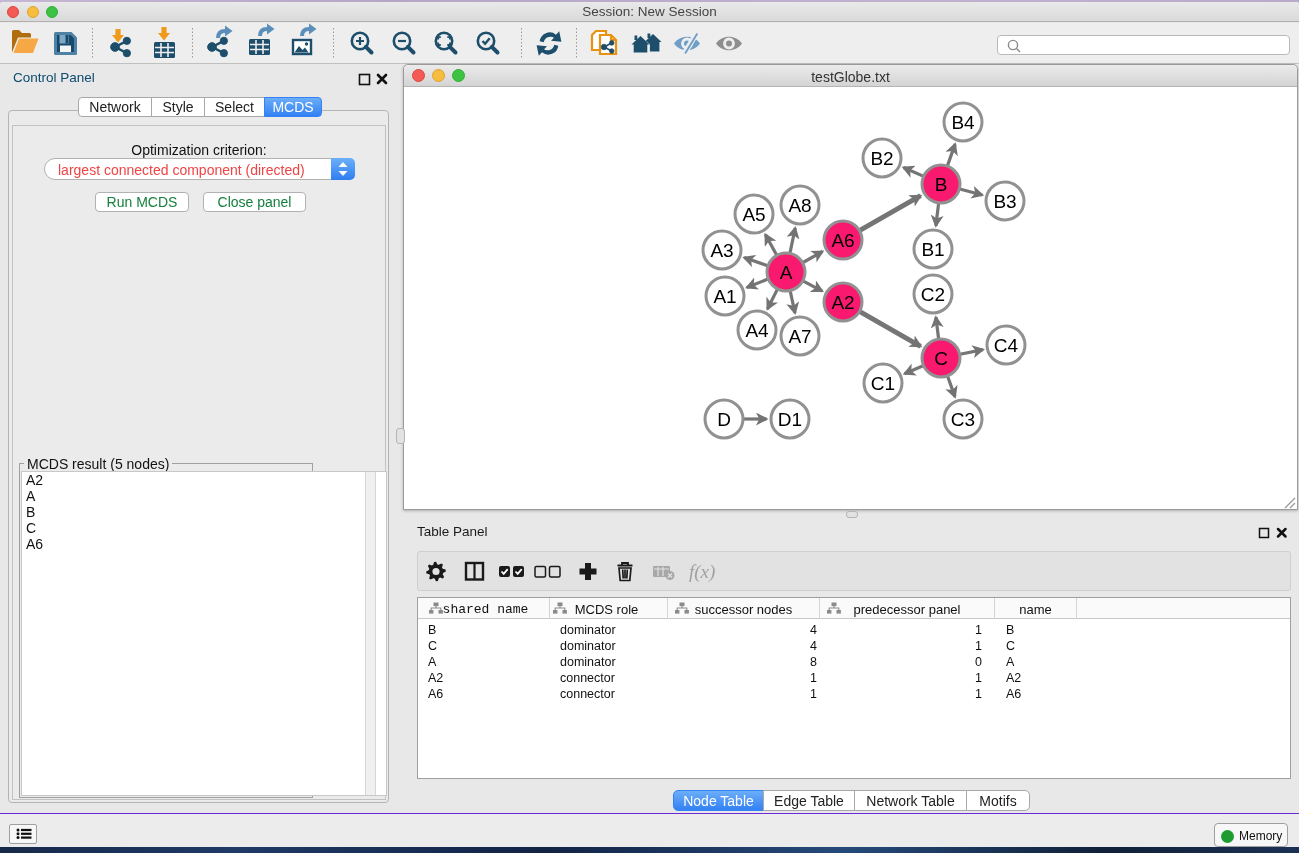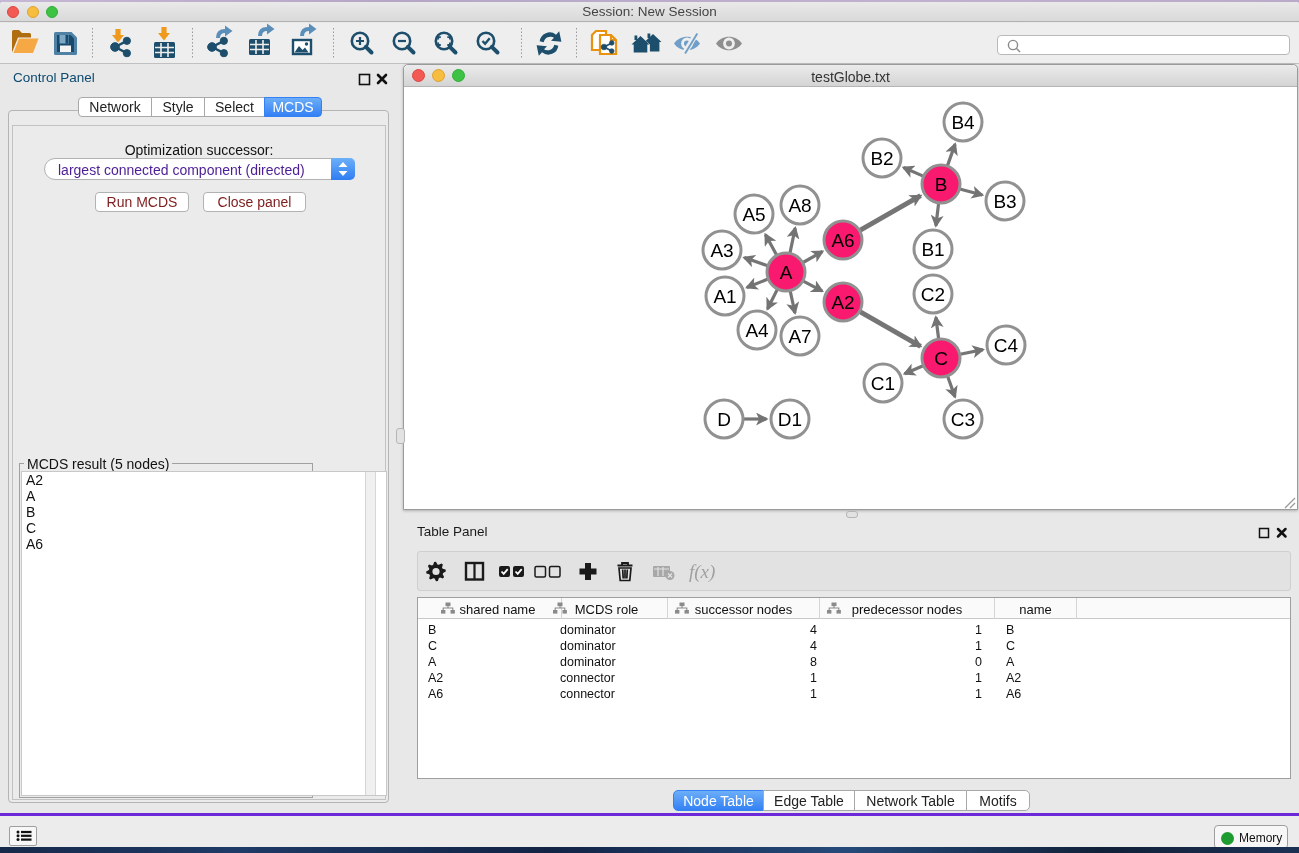--- a/index.html
+++ b/index.html
@@ -14,24 +14,24 @@
 
 
 #cp { position:absolute; left:0; top:64px; width:397px; height:749px; background:#e8e8e8; }
 #cp-title { position:absolute; left:13px; top:6px; font-size:13.5px; color:#0c4a6e; }
 #cp-tabs { position:absolute; left:78px; top:33px; height:20px; z-index:3; }
 .tab { position:absolute; top:0; height:20px; background:#fff; border:1px solid #a8a8a8; font-size:14px; color:#222; text-align:center; line-height:19px; }
 .tab.sel { background:linear-gradient(#6caef8,#3381f4); color:#fff; border-color:#3381f4; }
 #tabpane { position:absolute; left:8px; top:46px; width:381px; height:693px; border:1px solid #b4b4b4; border-radius:4px; background:#ebebeb; }
 #innerpane { position:absolute; left:3px; top:14px; width:374px; height:675px; border:1px solid #c2c2c2; background:#ebebeb; }
 #optlabel { position:absolute; left:0; width:100%; top:16px; text-align:center; font-size:14px; color:#111; }
-#dropdown { position:absolute; left:31px; top:32px; width:311px; height:22px; background:#fff; border:1px solid #b2b2b2; border-radius:11px; font-size:14px; color:#4c1d95; }
+#dropdown { position:absolute; left:31px; top:32px; width:311px; height:22px; background:#fff; border:1px solid #b2b2b2; border-radius:11px; font-size:14px; color:#ef4444; }
 #dropdown .txt { position:absolute; left:13px; top:3px; }
 #dropdown .step { position:absolute; right:-1px; top:-1px; width:24px; height:22px; border-radius:0 5px 5px 0; background:linear-gradient(#6cb0f9,#2f7df2); }
-.btn { position:absolute; height:20px; background:#fff; border:1px solid #b2b2b2; border-radius:4px; font-size:14px; color:#7f1d1d; text-align:center; line-height:18px; }
+.btn { position:absolute; height:20px; background:#fff; border:1px solid #b2b2b2; border-radius:4px; font-size:14px; color:#15803d; text-align:center; line-height:18px; }
 #groupbox { position:absolute; left:6px; top:337px; width:294px; height:335px; border:1px solid #a0a0a0; }
 #grouplabel { position:absolute; left:4px; top:-8px; background:#ebebeb; padding:0 3px; font-size:14px; color:#111; }
 #mcdslist { position:absolute; left:1px; top:7px; width:366px; height:325px; background:#fff; border:1px solid #c8c8c8; font-size:14px; color:#111; }
 #mcdslist .li { padding-left:4px; height:16px; line-height:16px; }
 #mcdssb { position:absolute; left:343px; top:0px; width:11px; height:323px; background:#f0f0f0; border-left:1px solid #d6d6d6; border-right:1px solid #d6d6d6; }
 
 
 #net { position:absolute; left:403px; top:64px; width:895px; height:446px; background:#fff; border:1px solid #9a9a9a; border-radius:5px 5px 0 0; box-shadow:0 1px 3px rgba(0,0,0,.25); }
 #net-tb { position:absolute; left:0; top:0; width:100%; height:22px; background:linear-gradient(#ebebeb,#d4d4d4); border-radius:5px 5px 0 0; border-bottom:1px solid #b4b4b4; }
 #net-tb .title { position:absolute; left:0; right:0; top:4px; text-align:center; font-size:14px; color:#333; }
@@ -45,21 +45,21 @@
 #tbl-hdr { position:absolute; left:0; top:0; width:100%; height:21px; background:#fafafa; border-bottom:1px solid #c9c9c9; font-size:13px; color:#111; }
 .hcol { position:absolute; top:0; height:21px; border-right:1px solid #d4d4d4; }
 .hcol span { position:absolute; left:0; right:0; top:4px; text-align:center; }
 .trow { position:absolute; left:0; width:100%; height:16px; font-size:12.5px; color:#111; }
 .trow span { position:absolute; top:1px; }
 #tp-tabs { position:absolute; top:272px; left:270px; height:21px; }
 .btab { position:absolute; top:0; height:21px; background:#fff; border:1px solid #a8a8a8; font-size:14px; color:#222; text-align:center; line-height:20px; }
 .btab.sel { background:linear-gradient(#6caef8,#3381f4); color:#fff; border-color:#3381f4; }
 
 
-#status { position:absolute; left:0; top:813px; width:1299px; height:34px; background:#ececec; border-top:3px solid #6d28d9; }
+#status { position:absolute; left:0; top:813px; width:1299px; height:34px; background:#ececec; border-top:1px solid #6d28d9; }
 #bottomstrip { position:absolute; left:0; top:847px; width:1299px; height:6px; background:linear-gradient(90deg,#16294a,#1e3a66 18%,#122345 42%,#254a7a 65%,#102038 85%,#1b3154); }
 #memband { position:absolute; right:11px; top:9px; width:74px; height:24px; background:#f7f7f7; border:1px solid #9f9f9f; border-radius:4px; font-size:11px; color:#111; }
 #listbtn { position:absolute; left:9px; top:10px; width:28px; height:20px; background:#f7f7f7; border:1px solid #9f9f9f; border-radius:2px; }
 </style>
 </head>
 <body>
 <div id="win">
   <div id="titlebar">
     <span class="tl" style="left:7px;background:#f25a53;border:1px solid #dd4641;"></span>
     <span class="tl" style="left:27px;background:#f6bd3e;border:1px solid #e0a22f;"></span>
@@ -196,21 +196,21 @@
         <path d="M20,2 l8,8 m0,-8 l-8,8" stroke="#111" stroke-width="2.6" stroke-linecap="round"></path>
       </svg>
     <div id="cp-tabs">
       <div class="tab" style="left:0;width:74px;border-radius:4px 0 0 4px;">Network</div>
       <div class="tab" style="left:73px;width:54px;">Style</div>
       <div class="tab" style="left:126px;width:61px;">Select</div>
       <div class="tab sel" style="left:186px;width:58px;border-radius:0 4px 4px 0;">MCDS</div>
     </div>
     <div id="tabpane">
       <div id="innerpane">
-        <div id="optlabel">Optimization successor:</div>
+        <div id="optlabel">Optimization criterion:</div>
         <div id="dropdown">
           <span class="txt">largest connected component (directed)</span>
           <span class="step">
               <svg width="24" height="22" style="position:absolute;left:0;top:0;">
                 <path d="M12,4 l4.5,5 h-9 z" fill="#fff"></path>
                 <path d="M12,18 l4.5,-5 h-9 z" fill="#fff"></path>
               </svg>
             </span>
         </div>
         <div class="btn" style="left:82px;top:66px;width:94px;">Run MCDS</div>
@@ -355,21 +355,21 @@
               <circle cx="252" cy="23.5" r="4.5" fill="#a8a8a8"></circle>
               <path d="M250,21.5 l4,4 m0,-4 l-4,4" stroke="#e2e2e2" stroke-width="1.3"></path>
             </g>
 
           <text x="271" y="26" font-family="Liberation Serif, serif" font-style="italic" font-size="19" fill="#a0a0a0" stroke="none">f(x)</text>
         </g>
       </svg>
     </div>
     <div id="tbl">
       <div id="tbl-hdr">
-        <div class="hcol" style="left:16px;width:128px;">
+        <div class="hcol" style="left:4px;width:128px;font-family:Liberation Mono, monospace;">
             <svg class="hicosvg" width="14" height="13" style="position:absolute;left:7px;top:4px;">
               <g fill="#8a8a8a">
                 <rect x="4.5" y="0.5" width="5" height="3.6"></rect>
                 <rect x="0" y="8" width="4.4" height="3.6"></rect>
                 <rect x="9.5" y="8" width="4.4" height="3.6"></rect>
                 <path d="M7,4 v2.5 M2.2,8 v-2 h9.6 v2" stroke="#8a8a8a" stroke-width="1.1" fill="none"></path>
               </g>
             </svg>
             <span>shared name</span>
           </div>
@@ -397,21 +397,21 @@
           </div>
         <div class="hcol" style="left:402px;width:175px;">
             <svg class="hicosvg" width="14" height="13" style="position:absolute;left:7px;top:4px;">
               <g fill="#8a8a8a">
                 <rect x="4.5" y="0.5" width="5" height="3.6"></rect>
                 <rect x="0" y="8" width="4.4" height="3.6"></rect>
                 <rect x="9.5" y="8" width="4.4" height="3.6"></rect>
                 <path d="M7,4 v2.5 M2.2,8 v-2 h9.6 v2" stroke="#8a8a8a" stroke-width="1.1" fill="none"></path>
               </g>
             </svg>
-            <span>predecessor nodes</span>
+            <span>predecessor panel</span>
           </div>
         <div class="hcol" style="left:577px;width:82px;">
             <span>name</span>
           </div>
       </div>
       <div id="tbl-rows">
         <div class="trow" style="top:24px;">
             <span style="left:10px;">B</span>
             <span style="left:142px;">dominator</span>
             <span style="left:337px;width:62px;text-align:right;">4</span>

